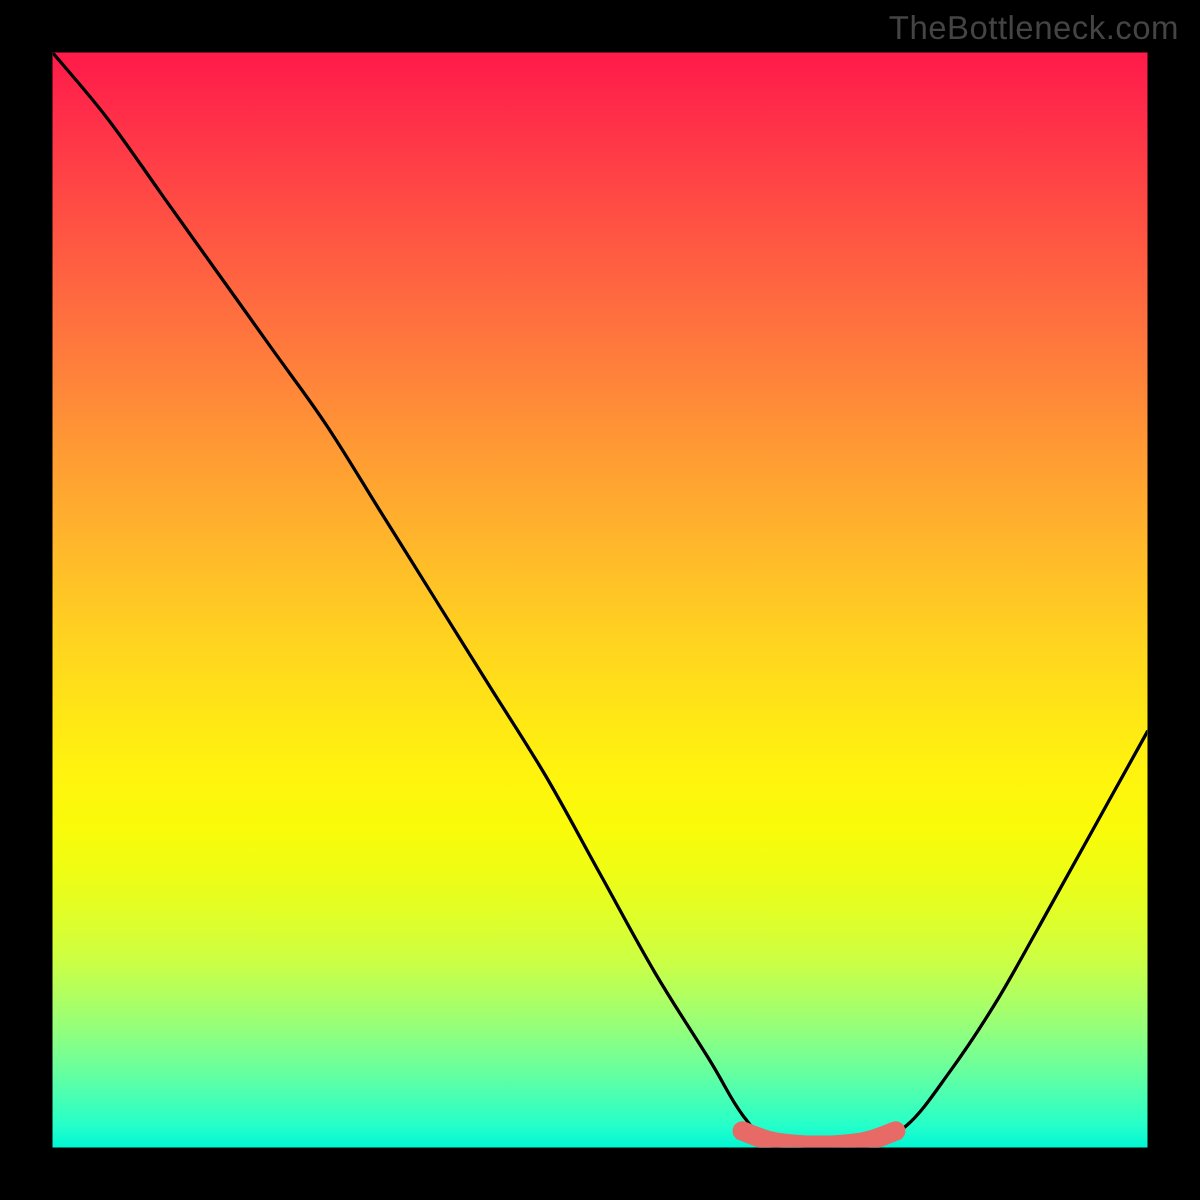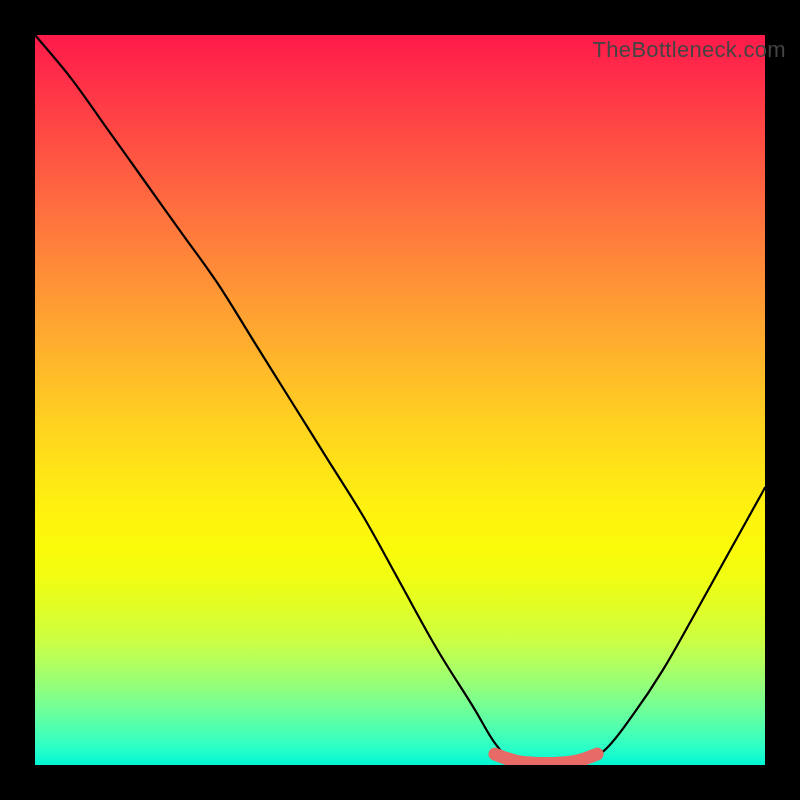--- a/index.html
+++ b/index.html
@@ -19,21 +19,20 @@
   }
   .attribution {
     position: absolute;
     top: 6px;
     right: 14px;
     color: #444;
     font-size: 22px;
     font-weight: 500;
     letter-spacing: 0.3px;
     z-index: 10;
-    margin-top: 31px;
   }
   .plot-area {
     position: absolute;
     left: 35px;
     top: 35px;
     width: 730px;
     height: 730px;
     background: linear-gradient(to bottom,
       #ff1a4a 0%,
       #ff2f49 6%,

